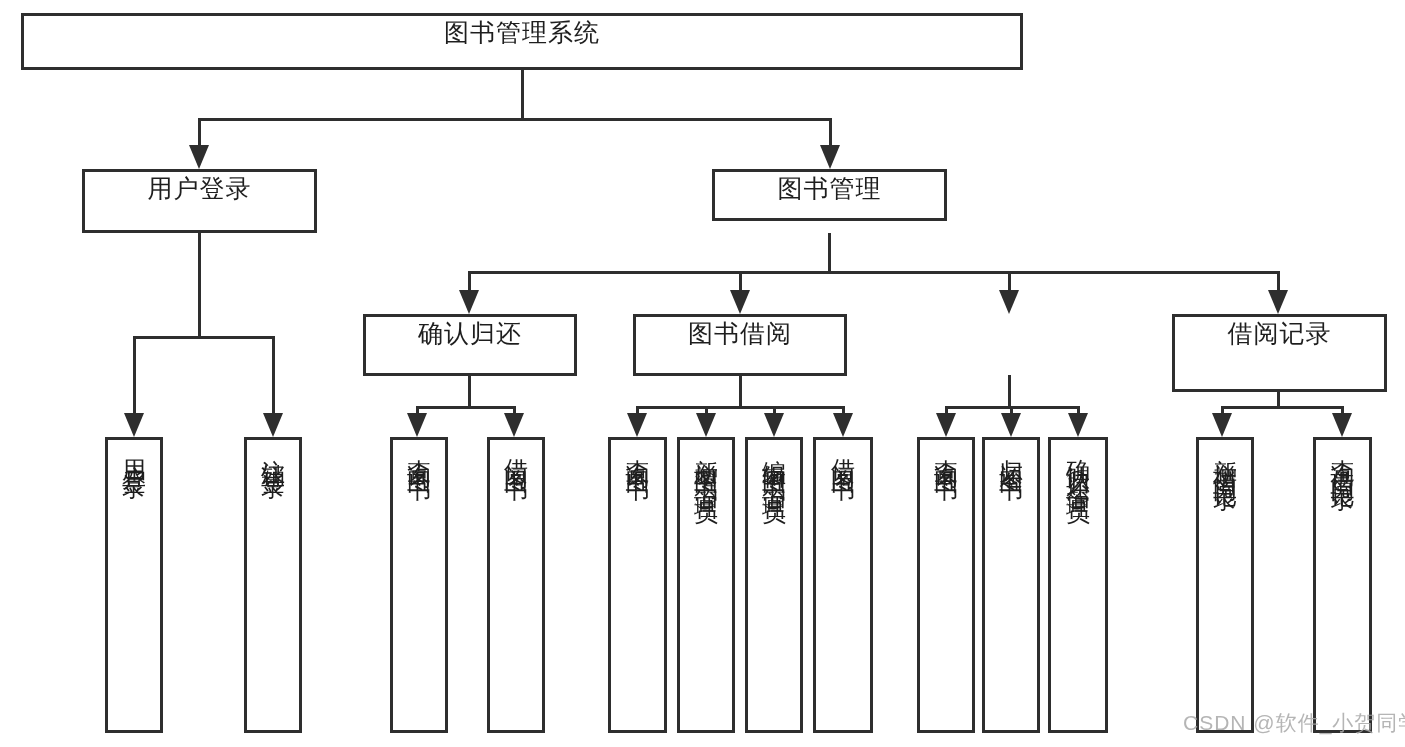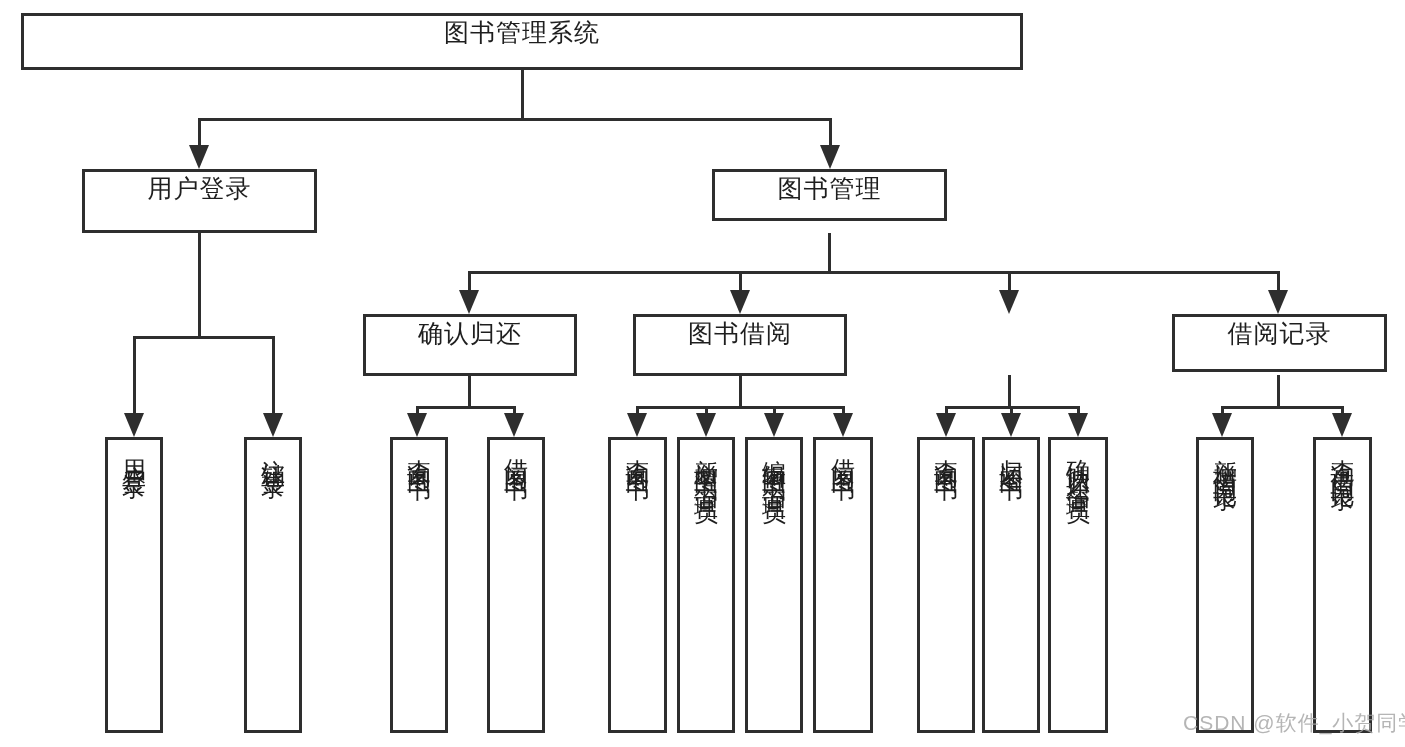--- a/index.html
+++ b/index.html
@@ -126,21 +126,21 @@
   <div class="box" style="left:712px;top:169px;width:235px;height:52px">
     <span class="hlabel">图书管理</span>
   </div>
 
   <div class="box" style="left:363px;top:314px;width:214px;height:62px">
     <span class="hlabel">确认归还</span>
   </div>
   <div class="box" style="left:633px;top:314px;width:214px;height:62px">
     <span class="hlabel">图书借阅</span>
   </div>
-  <div class="box" style="left:1172px;top:314px;width:215px;height:58px">
+  <div class="box" style="left:1172px;top:314px;width:215px;height:78px">
     <span class="hlabel">借阅记录</span>
   </div>
 
   <div class="box" style="left:105px;top:437px;width:58px;height:296px">
     <span class="vlabel">用户登录</span>
   </div>
   <div class="box" style="left:244px;top:437px;width:58px;height:296px">
     <span class="vlabel">注销登录</span>
   </div>
 

